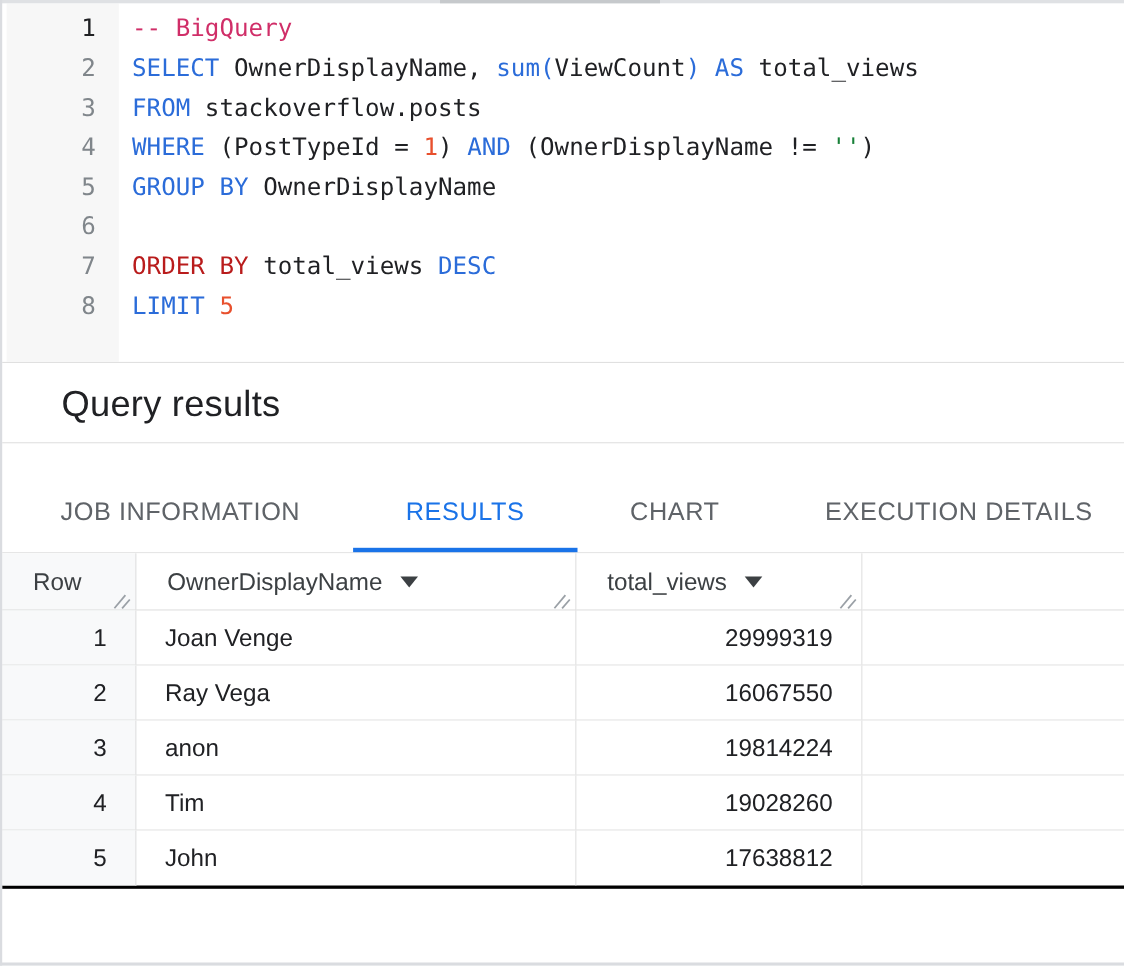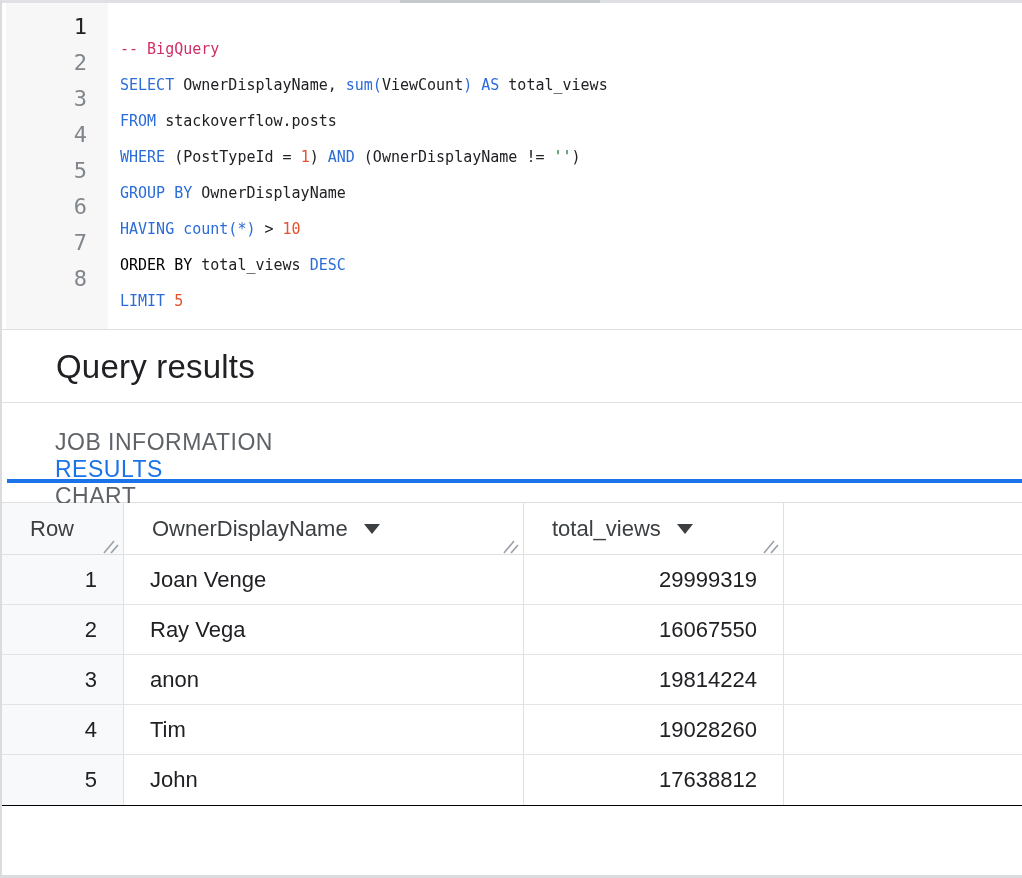--- a/index.html
+++ b/index.html
@@ -16,41 +16,41 @@
 
   
   .editor { position: absolute; top: 3px; left: 2px; right: 0; height: 327px;
             border-bottom: 1px solid #e0e0e0; background: #ffffff; overflow: hidden; }
   .gutter-bg { position: absolute; top: 0; left: 4px; width: 102px; height: 100%; background: #f7f7f7; }
   .lines { position: relative; padding-top: 6px; }
   .line-row { display: flex; height: 36px; line-height: 36px; white-space: pre; }
   .ln { width: 106px; flex: 0 0 106px; text-align: right; padding-right: 21px;
         font-family: "DejaVu Sans Mono", monospace; font-size: 22px; color: #80868b; }
   .ln.active { color: #202124; }
-  .lc { font-family: "DejaVu Sans Mono", monospace; font-size: 15px; padding-left: 12px; color: #202124; margin-top: 22px; }
+  .lc { font-family: "DejaVu Sans Mono", monospace; font-size: 22px; padding-left: 12px; color: #202124; }
 
   
   .results-head { position: absolute; top: 331px; left: 2px; right: 0; height: 72px;
                   border-bottom: 1px solid #e0e0e0; display: flex; align-items: center; background: #fff; }
   .results-head h1 { font-size: 33px; font-weight: 400; color: #202124; padding-left: 54px; letter-spacing: 0.2px; }
 
   
   .tabbar { position: absolute; top: 429px; left: 2px; right: 0; height: 74px;
             border-bottom: 1px solid #e0e0e0; display: flex; align-items: stretch;
-            padding-left: 5px; background: #fff; flex-direction: column; }
+            padding-left: 5px; background: #fff; }
   .tab { position: relative; display: flex; align-items: center; padding: 0 48px;
          font-size: 23px; font-weight: 500; letter-spacing: 0.5px; color: #5f6368;
          white-space: nowrap; cursor: pointer; }
   .tab.active { color: var(--accent, #1a73e8); }
   .tab.active::after { content: ""; position: absolute; left: 0; right: 0; bottom: 0;
                        height: 4px; background: var(--accent, #1a73e8); }
 
   
   .rtable { position: absolute; top: 503px; left: 2px; right: 0; background: #fff;
-            border-bottom: 1px solid #000000; }
+            border-bottom: 3px solid #000000; }
   .grid { display: grid; grid-template-columns: 122px 400px 260px auto; }
   .th, .td { position: relative; overflow: hidden; }
   .th { height: 52px; border-bottom: 1px solid #e0e0e0; display: flex; align-items: center;
         font-size: 22px; font-weight: 500; color: #3c4043; }
   .td { height: 50px; border-bottom: 1px solid #e4e4e4; display: flex; align-items: center;
         font-size: 22px; color: #202124; }
   .vb { border-right: 1px solid #e0e0e0; }
   .shade { background: #f8f9fa; }
   .al { justify-content: flex-start; padding-left: 26px; }
   .ar { justify-content: flex-end; padding-right: 26px; }
@@ -66,22 +66,22 @@
 <div class="frame">
 
   <section class="editor">
     <div class="gutter-bg"></div>
     <div class="lines">
         <div class="line-row"><div class="ln active" style="color: rgb(32, 33, 36);">1</div><div class="lc"><span style="color: rgb(208, 46, 104);">-- BigQuery</span></div></div>
         <div class="line-row"><div class="ln" style="color: rgb(128, 134, 139);">2</div><div class="lc"><span style="color: rgb(43, 108, 217);">SELECT</span><span style="color: rgb(32, 33, 36);"> OwnerDisplayName, </span><span style="color: rgb(43, 108, 217);">sum(</span><span style="color: rgb(32, 33, 36);">ViewCount</span><span style="color: rgb(43, 108, 217);">)</span><span style="color: rgb(32, 33, 36);"> </span><span style="color: rgb(43, 108, 217);">AS</span><span style="color: rgb(32, 33, 36);"> total_views</span></div></div>
         <div class="line-row"><div class="ln" style="color: rgb(128, 134, 139);">3</div><div class="lc"><span style="color: rgb(43, 108, 217);">FROM</span><span style="color: rgb(32, 33, 36);"> stackoverflow.posts</span></div></div>
         <div class="line-row"><div class="ln" style="color: rgb(128, 134, 139);">4</div><div class="lc"><span style="color: rgb(43, 108, 217);">WHERE</span><span style="color: rgb(32, 33, 36);"> (PostTypeId = </span><span style="color: rgb(232, 80, 45);">1</span><span style="color: rgb(32, 33, 36);">) </span><span style="color: rgb(43, 108, 217);">AND</span><span style="color: rgb(32, 33, 36);"> (OwnerDisplayName != </span><span style="color: rgb(24, 128, 56);">''</span><span style="color: rgb(32, 33, 36);">)</span></div></div>
         <div class="line-row"><div class="ln" style="color: rgb(128, 134, 139);">5</div><div class="lc"><span style="color: rgb(43, 108, 217);">GROUP BY</span><span style="color: rgb(32, 33, 36);"> OwnerDisplayName</span></div></div>
-        <div class="line-row"><div class="ln" style="color: rgb(128, 134, 139);">6</div><div class="lc"><span style="color: rgb(43, 108, 217);">HAVING</span><span style="color: rgb(32, 33, 36);"> </span><span style="color: rgb(43, 108, 217);">count(*)</span><span style="color: rgb(32, 33, 36);"> &gt; </span><span style="color: rgb(232, 80, 45);">10</span></div></div>
-        <div class="line-row"><div class="ln" style="color: rgb(128, 134, 139);">7</div><div class="lc"><span style="color: #000000;">ORDER BY</span><span style="color: rgb(32, 33, 36);"> total_views </span><span style="color: rgb(43, 108, 217);">DESC</span></div></div>
+        <div class="line-row"><div class="ln" style="color: rgb(128, 134, 139);">6</div></div>
+        <div class="line-row"><div class="ln" style="color: rgb(128, 134, 139);">7</div><div class="lc"><span style="color: #b91c1c;">ORDER BY</span><span style="color: rgb(32, 33, 36);"> total_views </span><span style="color: rgb(43, 108, 217);">DESC</span></div></div>
         <div class="line-row"><div class="ln" style="color: rgb(128, 134, 139);">8</div><div class="lc"><span style="color: rgb(43, 108, 217);">LIMIT</span><span style="color: rgb(32, 33, 36);"> </span><span style="color: rgb(232, 80, 45);">5</span></div></div>
       </div>
   </section>
 
   <section class="results-head">
     <h1>Query results</h1>
   </section>
 
   <nav class="tabbar">
       <div class="tab">

